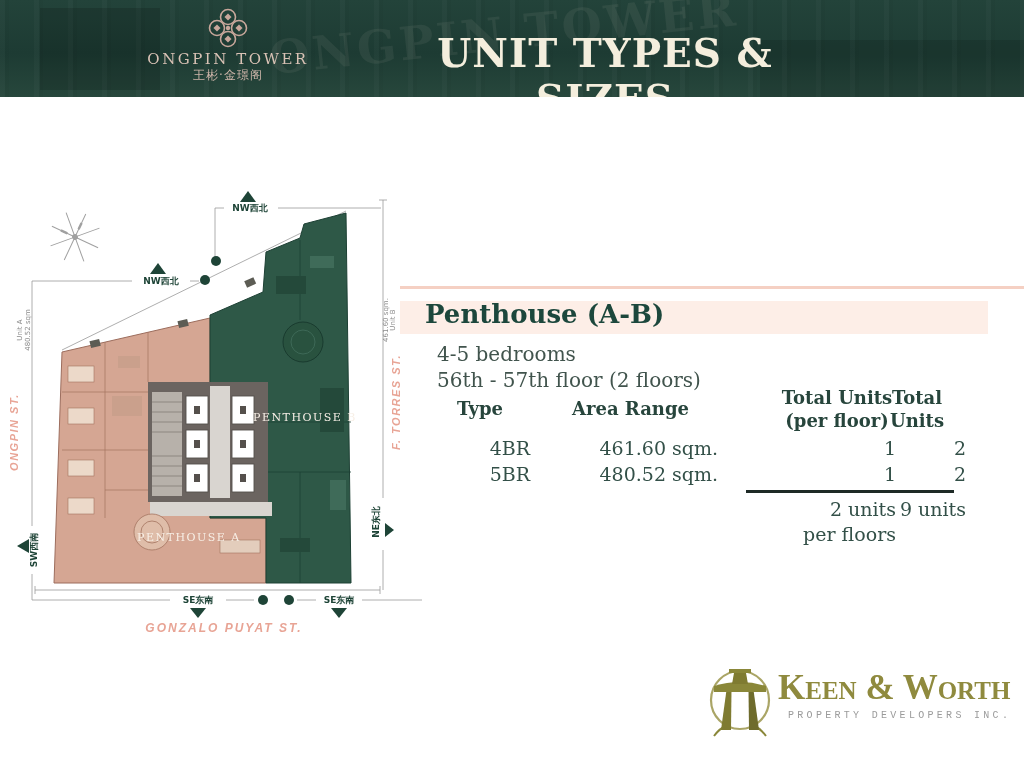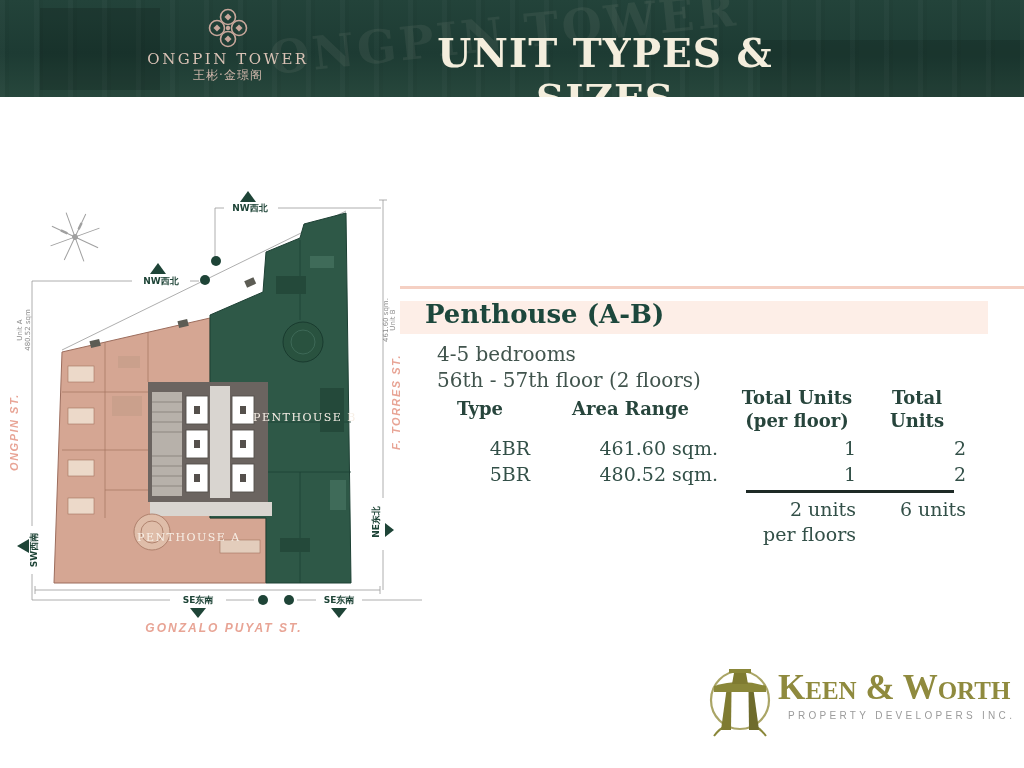--- a/index.html
+++ b/index.html
@@ -30,35 +30,35 @@
   .pink-bar{left:400px;top:301px;width:588px;height:33px;background:#fdeee7;}
   .ph-heading{left:425px;top:299px;width:420px;font-weight:bold;font-size:26px;color:#1c473c;}
   .sub-line{font-size:20px;color:#41544d;}
   .bedrooms{left:437px;top:342px;}
   .floors{left:437px;top:368px;}
 
   .th{font-weight:bold;font-size:18px;color:#27453c;text-align:center;}
   .td{font-size:19px;color:#335048;text-align:right;}
   .c-type{left:430px;width:100px;}
   .c-area{left:543px;width:175px;}
-  .c-pf{left:738px;width:118px;}
+  .c-pf{left:778px;width:118px;}
   .c-tot{left:868px;width:98px;}
   .r-head{top:398px;}
   .r-head1{top:387px;}
   .r-head2{top:410px;}
   .r1{top:437px;}
   .r2{top:463px;}
   .sum-rule{left:746px;top:490px;width:208px;height:3px;background:#1e2a26;}
   .r-sum{top:498px;}
   .r-sum2{top:523px;}
 
   
   .kw-name{left:778px;top:668px;width:216px;font-family:"Liberation Serif","DejaVu Serif",serif;
     font-variant:small-caps;font-weight:600;font-size:35px;color:#8f8a3e;letter-spacing:0px;white-space:nowrap;text-align:right;}
-  .kw-tagline{left:788px;top:710px;width:200px;text-align:center;font-family:Liberation Sans, sans-serif;
+  .kw-tagline{left:788px;top:710px;width:200px;text-align:center;font-family:Liberation Mono, monospace;
     font-size:10px;letter-spacing:3.3px;color:#9b9b9b;font-weight:500;white-space:nowrap;}
 
   
   .mk{font-family:"DejaVu Sans",sans-serif;font-size:9px;font-weight:bold;fill:#1e4437;}
   .street{font-family:"Liberation Sans","DejaVu Sans",sans-serif;font-size:11px;font-weight:bold;
     font-style:italic;fill:#e8a495;letter-spacing:1.5px;}
   .dimtxt{font-family:"DejaVu Sans",sans-serif;font-size:7px;fill:#8a8a8a;}
   .phlabel{font-family:"DejaVu Serif",serif;font-size:11px;fill:#f7efe6;letter-spacing:1.5px;}
   .dim{stroke:#999;stroke-width:0.8;fill:none;}
 </style>
@@ -259,21 +259,21 @@
 <div class="abs td c-tot r1">2</div>
 
 <div class="abs td c-type r2">5BR</div>
 <div class="abs td c-area r2">480.52 sqm.</div>
 <div class="abs td c-pf r2">1</div>
 <div class="abs td c-tot r2">2</div>
 
 <div class="abs sum-rule"></div>
 <div class="abs td c-pf r-sum">2 units</div>
 <div class="abs td c-pf r-sum2">per floors</div>
-<div class="abs td c-tot r-sum">6 units</div>
+<div class="abs td c-tot r-sum">9 units</div>
 
 <svg class="abs" style="left:700px;top:658px;" width="80" height="86" viewBox="0 0 80 86">
   <circle cx="40" cy="42" r="29" fill="none" stroke="#aaa566" stroke-width="2.2"></circle>
   <path d="M14,78 Q20,70 26,68" stroke="#8a8739" stroke-width="2" fill="none"></path>
   <path d="M66,78 Q60,70 54,68" stroke="#8a8739" stroke-width="2" fill="none"></path>
   <g>
     <path d="M21,72 L31,72 L31.5,32 L26.5,32 Z" fill="#7f7b31"></path>
     <path d="M49,72 L59,72 L53.5,32 L48.5,32 Z" fill="#6e6b2c"></path>
     <path d="M14,34 L66,34 L66,28 Q40,20 14,28 Z" fill="#8a8739"></path>
     <path d="M32,26 L48,26 L46,15 L34,15 Z" fill="#7f7b31"></path>

